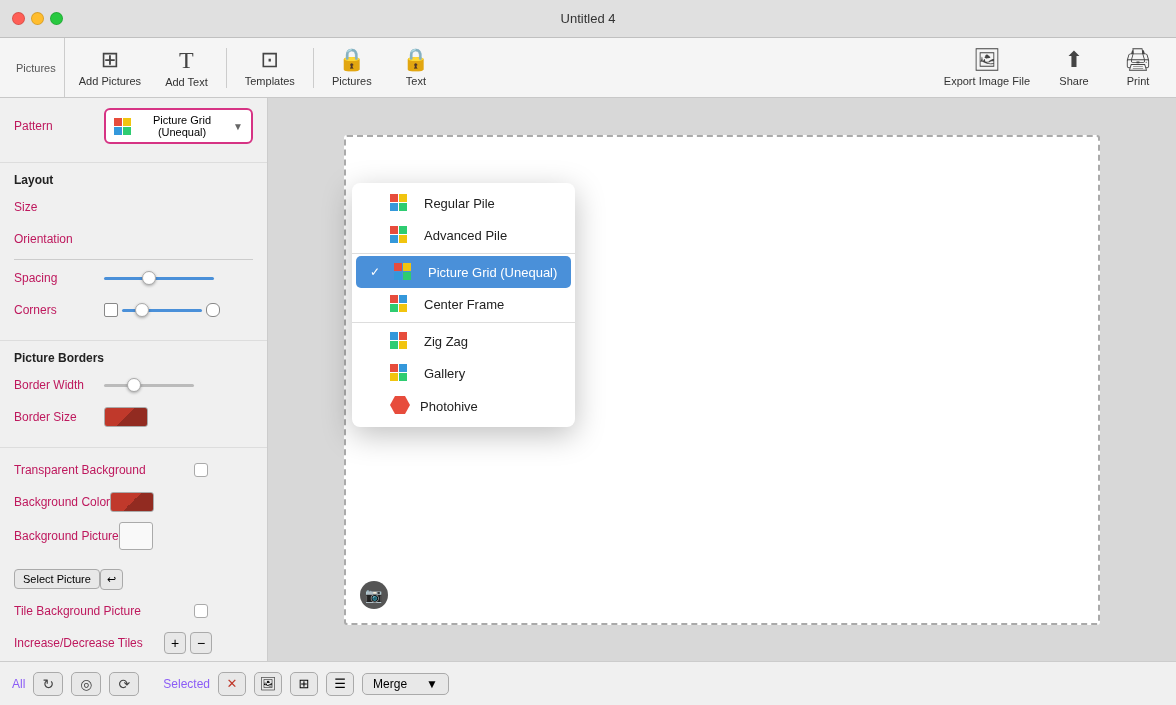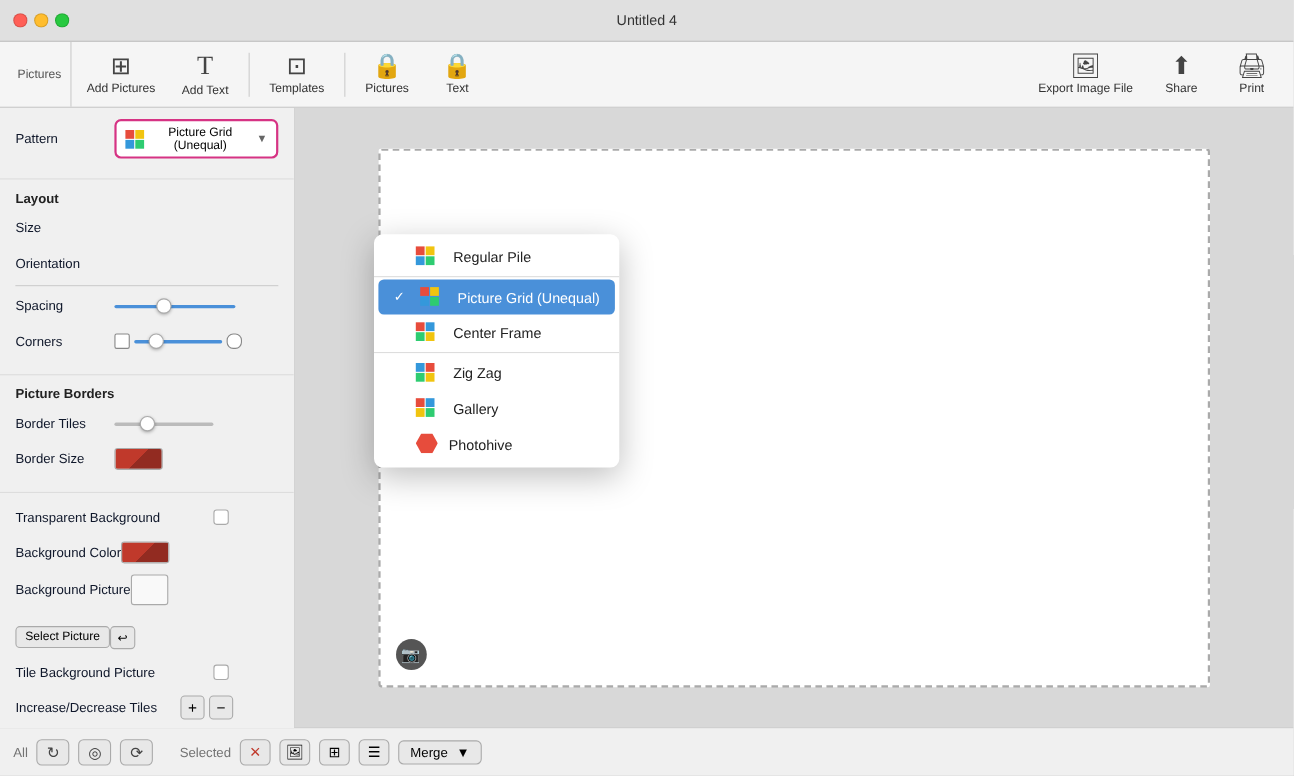--- a/index.html
+++ b/index.html
@@ -38,21 +38,21 @@
     
     .main { display: flex; flex: 1; overflow: hidden; }
 
     
     .sidebar {
       width: 268px; background: #f0f0f0; border-right: 1px solid #ccc;
       display: flex; flex-direction: column; overflow-y: auto; flex-shrink: 0;
     }
     .sidebar-section { padding: 10px 14px; border-bottom: 1px solid #ddd; }
     .sidebar-row { display: flex; align-items: center; margin-bottom: 8px; min-height: 24px; }
-    .sidebar-label { color: #0f172a; font-size: 12px; min-width: 90px; }
+    .sidebar-label { color: #be185d; font-size: 12px; min-width: 90px; }
     .section-title { font-weight: 700; font-size: 12px; margin-bottom: 8px; color: #222; }
 
     
     .pattern-btn {
       display: flex; align-items: center; border: 2px solid #d63384; border-radius: 6px;
       background: white; padding: 4px 8px; cursor: pointer; font-size: 12px; gap: 6px; width: 100%;
     }
     .pattern-chevron { margin-left: auto; color: #666; font-size: 10px; }
 
     
@@ -97,28 +97,28 @@
       width: 28px; height: 28px; background: #555; border-radius: 50%;
       display: flex; align-items: center; justify-content: center; color: white; font-size: 14px;
       cursor: pointer;
     }
 
     
     .bottom-bar {
       height: 44px; background: #f0f0f0; border-top: 1px solid #ccc;
       display: flex; align-items: center; padding: 0 12px; gap: 8px;
     }
-    .bottom-label { font-size: 12px; color: #737373; }
+    .bottom-label { font-size: 12px; color: #8b5cf6; }
     .bottom-btn { width: 30px; height: 24px; background: #e8e8e8; border: 1px solid #aaa; border-radius: 5px; display: flex; align-items: center; justify-content: center; cursor: pointer; font-size: 14px; color: #444; }
     .bottom-action-btn { width: 28px; height: 24px; background: #e8e8e8; border: 1px solid #aaa; border-radius: 5px; display: flex; align-items: center; justify-content: center; cursor: pointer; font-size: 13px; }
     .bottom-action-btn.red-x { color: #c0392b; }
-    .merge-btn { background: #e8e8e8; border: 1px solid #aaa; border-radius: 5px; padding: 3px 10px; cursor: pointer; font-size: 12px; display: flex; align-items: flex-start; gap: 8px; }
-
-    
-    .dropdown-overlay { position: absolute; top: 85px; left: 72px; z-index: 100; margin-top: 30px; }
+    .merge-btn { background: #e8e8e8; border: 1px solid #aaa; border-radius: 5px; padding: 3px 10px; cursor: pointer; font-size: 12px; display: flex; align-items: flex-start; gap: 19px; }
+
+    
+    .dropdown-overlay { position: absolute; top: 85px; left: 84px; z-index: 100; }
     .dropdown-menu {
       background: white; border-radius: 8px; box-shadow: 0 8px 30px rgba(0,0,0,0.25);
       min-width: 220px; padding: 4px 0; overflow: hidden;
     }
     .dropdown-item {
       display: flex; align-items: center; padding: 7px 14px; gap: 10px;
       cursor: pointer; font-size: 13px; color: #222;
     }
     .dropdown-item.selected { background: #4a90d9; color: white; border-radius: 5px; margin: 0 4px; }
     .dropdown-item.selected .checkmark { color: white; }
@@ -237,21 +237,21 @@
           <div class="corner-sq"></div>
           <input type="range" class="slider" min="0" max="100" value="20" style="width: 80px;">
           <div class="corner-sq rounded"></div>
         </div>
       </div>
     </div>
 
     <div class="sidebar-section">
       <div class="section-title">Picture Borders</div>
       <div class="sidebar-row">
-        <span class="sidebar-label">Border Tiles</span>
+        <span class="sidebar-label">Border Width</span>
         <div class="slider-container">
           <input type="range" class="slider border-width-slider" min="0" max="100" value="30" style="width: 90px; background: rgb(187, 187, 187);">
         </div>
       </div>
       <div class="sidebar-row">
         <span class="sidebar-label">Border Size</span>
         <div class="color-swatch red-swatch"></div>
       </div>
     </div>
 
@@ -306,20 +306,30 @@
           <span class="checkmark"></span>
           <div class="dropdown-item-icon mini-grid">
             <div class="mini-cell" style="background:#e74c3c;"></div>
             <div class="mini-cell" style="background:#f1c40f;"></div>
             <div class="mini-cell" style="background:#3498db;"></div>
             <div class="mini-cell" style="background:#2ecc71;"></div>
           </div>
           <span>Regular Pile</span>
         </div>
 
+        <div class="dropdown-item">
+          <span class="checkmark"></span>
+          <div class="dropdown-item-icon mini-grid">
+            <div class="mini-cell" style="background:#e74c3c;"></div>
+            <div class="mini-cell" style="background:#2ecc71;"></div>
+            <div class="mini-cell" style="background:#3498db;"></div>
+            <div class="mini-cell" style="background:#f1c40f;"></div>
+          </div>
+          <span>Advanced Pile</span>
+        </div>
 
         <div class="dropdown-separator"></div>
 
 
         <div class="dropdown-item selected">
           <span class="checkmark">✓</span>
           <div class="dropdown-item-icon mini-grid">
             <div class="mini-cell" style="background:#e74c3c;"></div>
             <div class="mini-cell" style="background:#f1c40f;"></div>
             <div class="mini-cell" style="background:#3498db;"></div>

